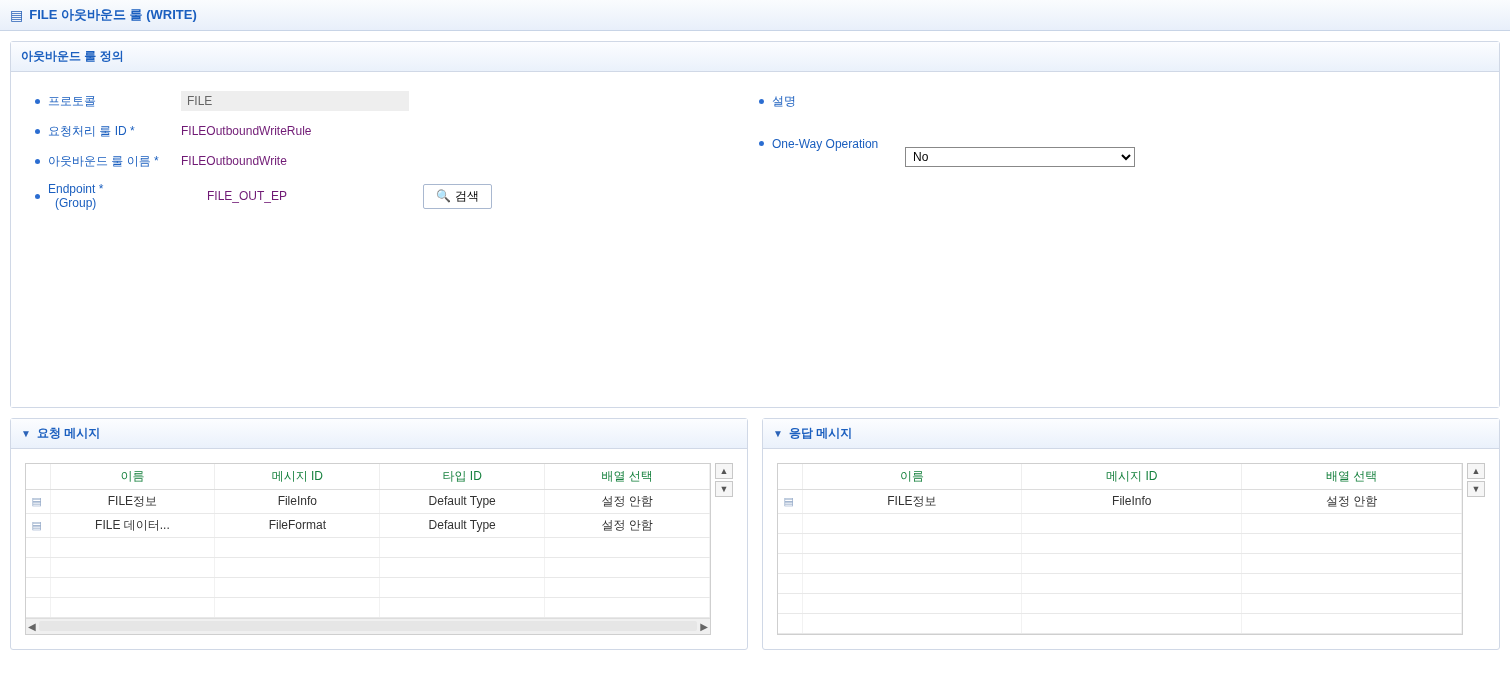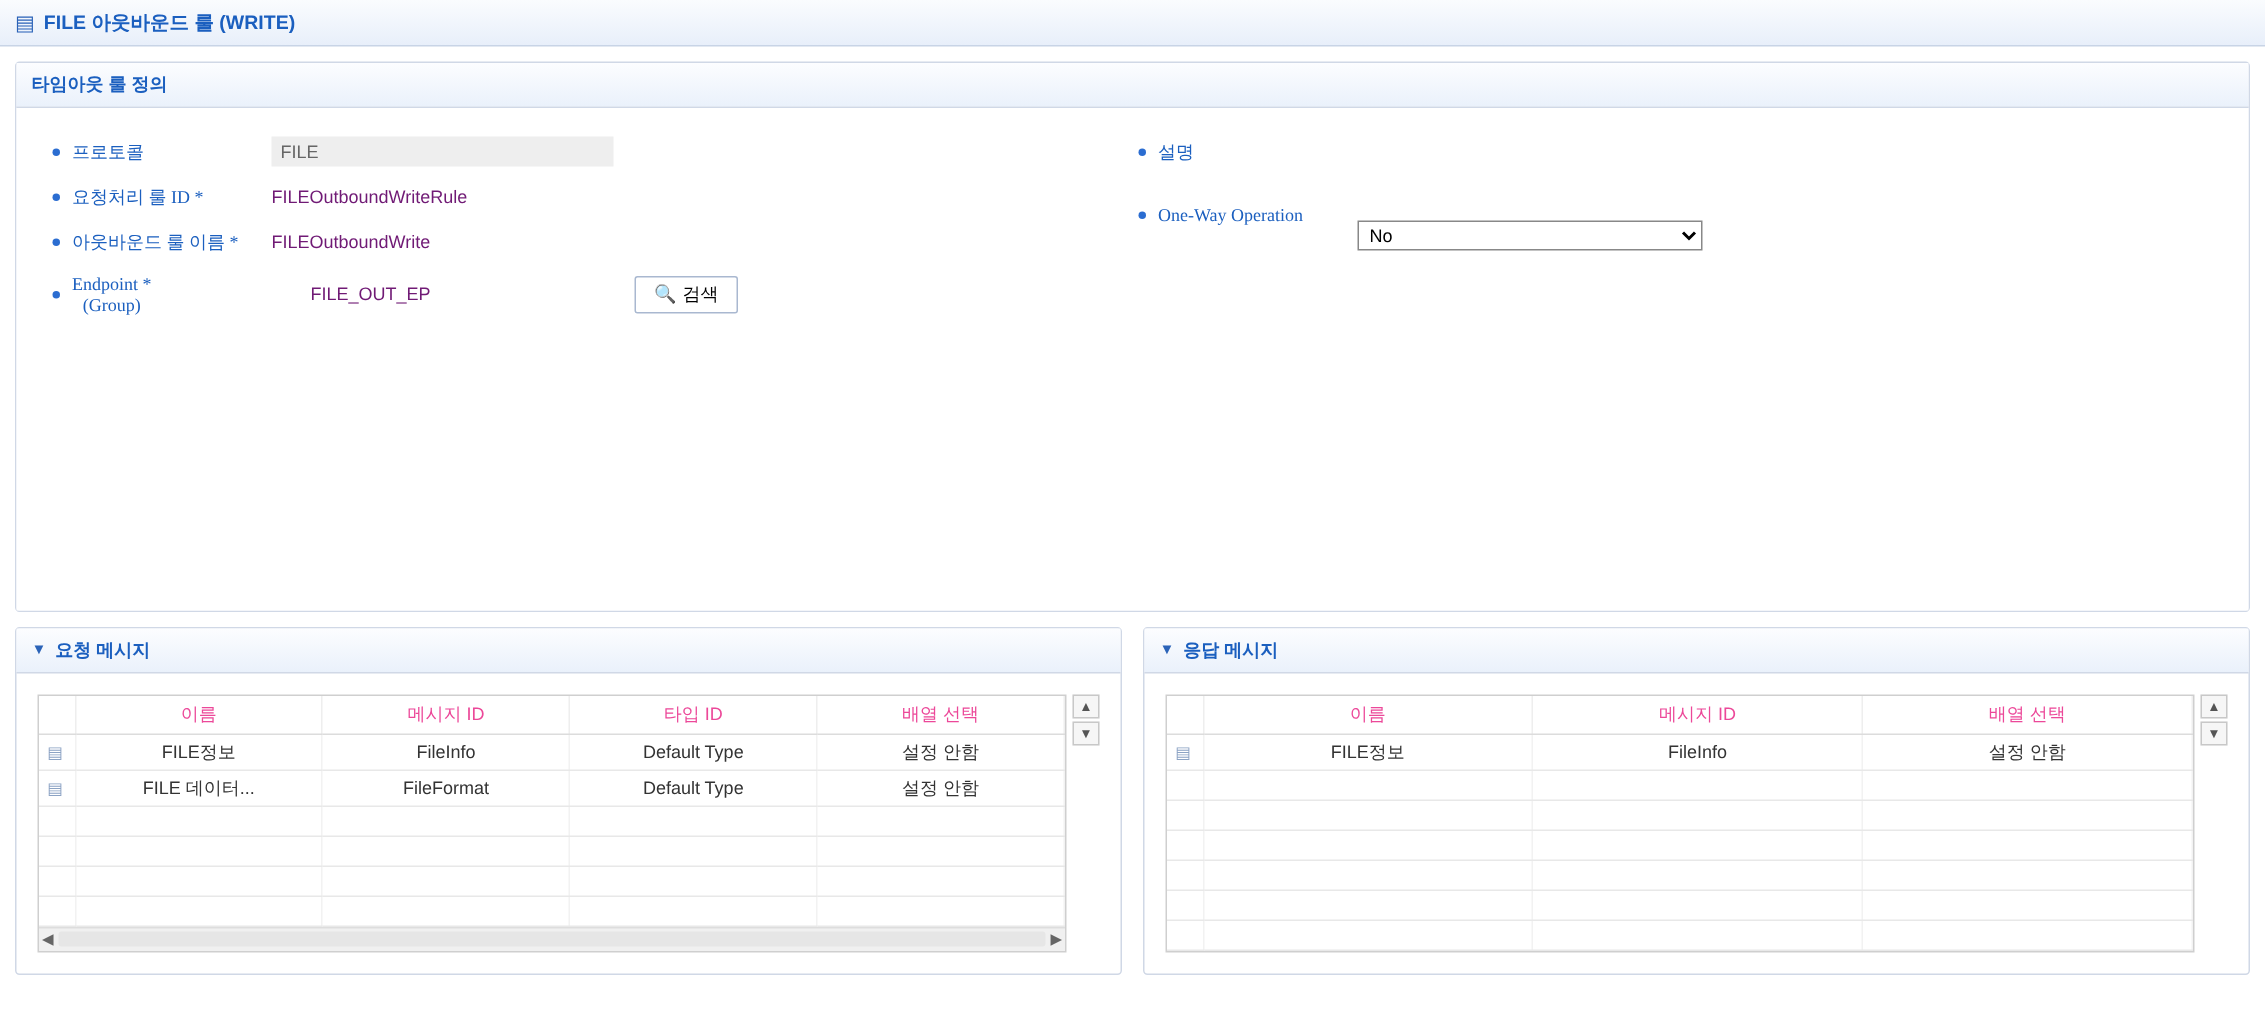--- a/index.html
+++ b/index.html
@@ -79,21 +79,20 @@
     height: 5px;
     background: #2b6dd1;
     border-radius: 50%;
     margin-right: 8px;
     margin-left: 4px;
     flex-shrink: 0;
   }
   .field-label-text {
     color: #1b5fbf;
     font-size: 12px;
-    font-family: Liberation Serif, serif;
   }
   .field-value {
     font-size: 12px;
     color: #701a75;
   }
   .field-value.disabled {
     background: #eee;
     padding: 3px 6px;
     width: 228px;
     color: #666;
@@ -155,21 +154,21 @@
     table-layout: fixed;
   }
   table.grid th {
     background: #fff;
     border-bottom: 1px solid #dcdcdc;
     border-right: 1px solid #eee;
     padding: 4px 6px;
     font-weight: normal;
     text-align: center;
     font-size: 12px;
-    color: #ec4899;
+    color: #15803d;
     height: 22px;
   }
   table.grid td {
     border-bottom: 1px solid #e8e8e8;
     border-right: 1px solid #f2f2f2;
     padding: 3px 6px;
     text-align: center;
     font-size: 12px;
     height: 20px;
     white-space: nowrap;
@@ -234,21 +233,21 @@
 </head>
 <body>
 
 <div class="page-header">
   <span class="icon">▤</span>
   <span class="title">FILE 아웃바운드 룰 (WRITE)</span>
 </div>
 
 <div class="panel">
   <div class="panel-header">
-    <span class="ptitle">타임아웃 룰 정의</span>
+    <span class="ptitle">아웃바운드 룰 정의</span>
   </div>
   <div class="panel-body">
     <div class="form-row">
 
       <div class="form-col">
         <div class="field">
           <div class="field-label">
               <span class="bullet"></span>
               <span class="field-label-text">프로토콜</span>
             </div>

